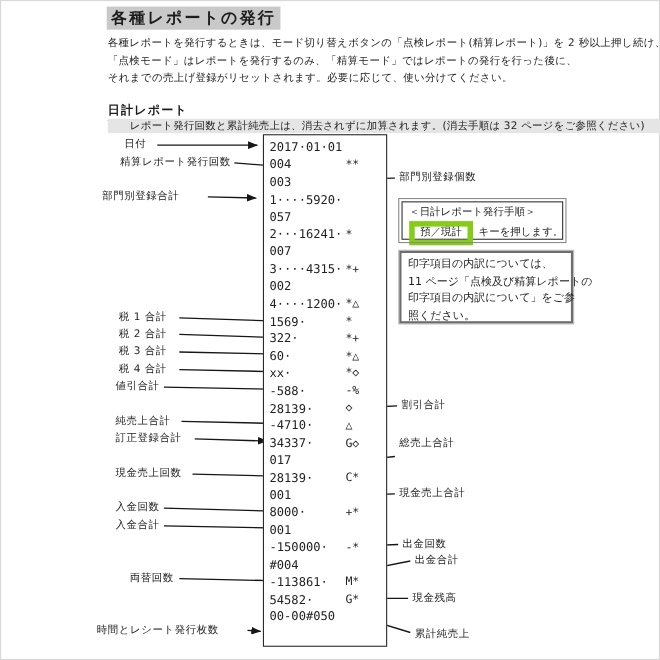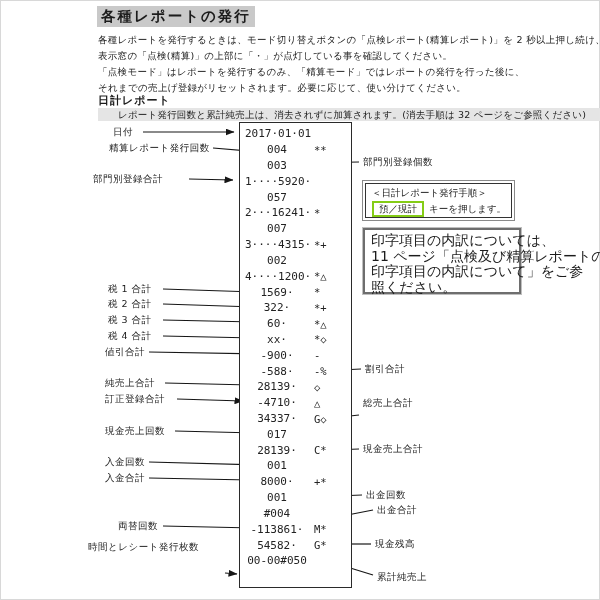--- a/index.html
+++ b/index.html
@@ -43,60 +43,59 @@
     border:1px solid #2a2a2a;background:#fff;box-sizing:border-box;
     padding-top:3px;
   }
   .receipt-row{
     height:15.82px;display:flex;align-items:center;
     font-family:"DejaVu Sans Mono","Liberation Mono",monospace;
     font-size:11px;color:#222;
   }
   .receipt-row .val{
     display:inline-block;width:64px;margin-left:5px;
-    text-align:center;white-space:pre;
+    text-align:left;white-space:pre;
   }
   .receipt-row .sym{
     display:inline-block;margin-left:5px;white-space:pre;
     font-size:10.5px;
   }
   
   .dlabel{
     position:absolute;font-size:9.5px;letter-spacing:0.5px;
     line-height:12px;white-space:nowrap;color:#1c1c1c;
   }
   
   .proc-box{
     position:absolute;left:364px;top:182px;width:147px;height:35px;
     border:1px solid #333;outline:1px solid #8a8a8a;outline-offset:2px;
     font-size:9.5px;line-height:16px;padding:1px 6px;box-sizing:border-box;
     background:#fff;white-space:nowrap;
   }
   .proc-box .key{
-    display:inline-block;border:2px solid #84cc16;padding:0 5px;
+    display:inline-block;border:5px solid #84cc16;padding:0 5px;
     margin-right:5px;line-height:12px;
   }
   .ref-box{
     position:absolute;left:362px;top:227px;width:158px;height:66px;
     border:2px solid #6e6e6e;box-shadow:0 0 0 1px #bfbfbf;
-    font-size:14px;line-height:15.5px;padding:3px 6px;box-sizing:border-box;
+    font-size:10px;line-height:15.5px;padding:3px 6px;box-sizing:border-box;
     background:#fff;white-space:nowrap;
   }
   svg#arrows{position:absolute;left:0;top:0;pointer-events:none;}
 </style>
 </head>
 <body>
 
 <div id="page">
 
   <div class="doc-title">各種レポートの発行</div>
 
   <div class="intro">
     <div>各種レポートを発行するときは、モード切り替えボタンの「点検レポート(精算レポート)」を 2 秒以上押し続け、</div>
-    <div>表示窓の「点検(精算)」の上部に「・」が点灯している事を確認してください。</div>
     <div>「点検モード」はレポートを発行するのみ、「精算モード」ではレポートの発行を行った後に、</div>
     <div>それまでの売上げ登録がリセットされます。必要に応じて、使い分けてください。</div>
   </div>
 
   <div class="section-heading">日計レポート</div>
 
   <div class="note-bar">レポート発行回数と累計純売上は、消去されずに加算されます。(消去手順は 32 ページをご参照ください)</div>
 
   <svg id="arrows" width="600" height="600">
     <defs>
@@ -183,24 +182,20 @@
         </div>
         <div class="receipt-row">
           <span class="val">60·</span>
           <span class="sym">*△</span>
         </div>
         <div class="receipt-row">
           <span class="val">xx·</span>
           <span class="sym">*◇</span>
         </div>
         <div class="receipt-row">
-          <span class="val">-900·</span>
-          <span class="sym">-</span>
-        </div>
-        <div class="receipt-row">
           <span class="val">-588·</span>
           <span class="sym">-%</span>
         </div>
         <div class="receipt-row">
           <span class="val">28139·</span>
           <span class="sym">◇</span>
         </div>
         <div class="receipt-row">
           <span class="val">-4710·</span>
           <span class="sym">△</span>
@@ -221,20 +216,24 @@
           <span class="val">001</span>
           <span class="sym"></span>
         </div>
         <div class="receipt-row">
           <span class="val">8000·</span>
           <span class="sym">+*</span>
         </div>
         <div class="receipt-row">
           <span class="val">001</span>
           <span class="sym"></span>
+        </div>
+        <div class="receipt-row">
+          <span class="val">-150000·</span>
+          <span class="sym">-*</span>
         </div>
         <div class="receipt-row">
           <span class="val">#004</span>
           <span class="sym"></span>
         </div>
         <div class="receipt-row">
           <span class="val">-113861·</span>
           <span class="sym">M*</span>
         </div>
         <div class="receipt-row">
@@ -256,21 +255,21 @@
       <div class="dlabel" style="left: 107px; top: 297px;">税 2 合計</div>
       <div class="dlabel" style="left: 107px; top: 313px;">税 3 合計</div>
       <div class="dlabel" style="left: 107px; top: 329px;">税 4 合計</div>
       <div class="dlabel" style="left: 104px; top: 345px;">値引合計</div>
       <div class="dlabel" style="left: 104px; top: 376px;">純売上合計</div>
       <div class="dlabel" style="left: 104px; top: 392px;">訂正登録合計</div>
       <div class="dlabel" style="left: 104px; top: 424px; font-family: Liberation Serif, serif;">現金売上回数</div>
       <div class="dlabel" style="left: 104px; top: 455px;">入金回数</div>
       <div class="dlabel" style="left: 104px; top: 471px;">入金合計</div>
       <div class="dlabel" style="left: 117px; top: 519px;">両替回数</div>
-      <div class="dlabel" style="left: 87px; top: 540px;">時間とレシート発行枚数</div>
+      <div class="dlabel" style="left: 87px; top: 566px;">時間とレシート発行枚数</div>
       <div class="dlabel" style="left: 362px; top: 155px;">部門別登録個数</div>
       <div class="dlabel" style="left: 364px; top: 362px;">割引合計</div>
       <div class="dlabel" style="left: 362px; top: 396px;">総売上合計</div>
       <div class="dlabel" style="left: 362px; top: 442px;">現金売上合計</div>
       <div class="dlabel" style="left: 365px; top: 488px;">出金回数</div>
       <div class="dlabel" style="left: 376px; top: 503px;">出金合計</div>
       <div class="dlabel" style="left: 374px; top: 537px;">現金残高</div>
       <div class="dlabel" style="left: 376px; top: 570px;">累計純売上</div>
     </div>
 

